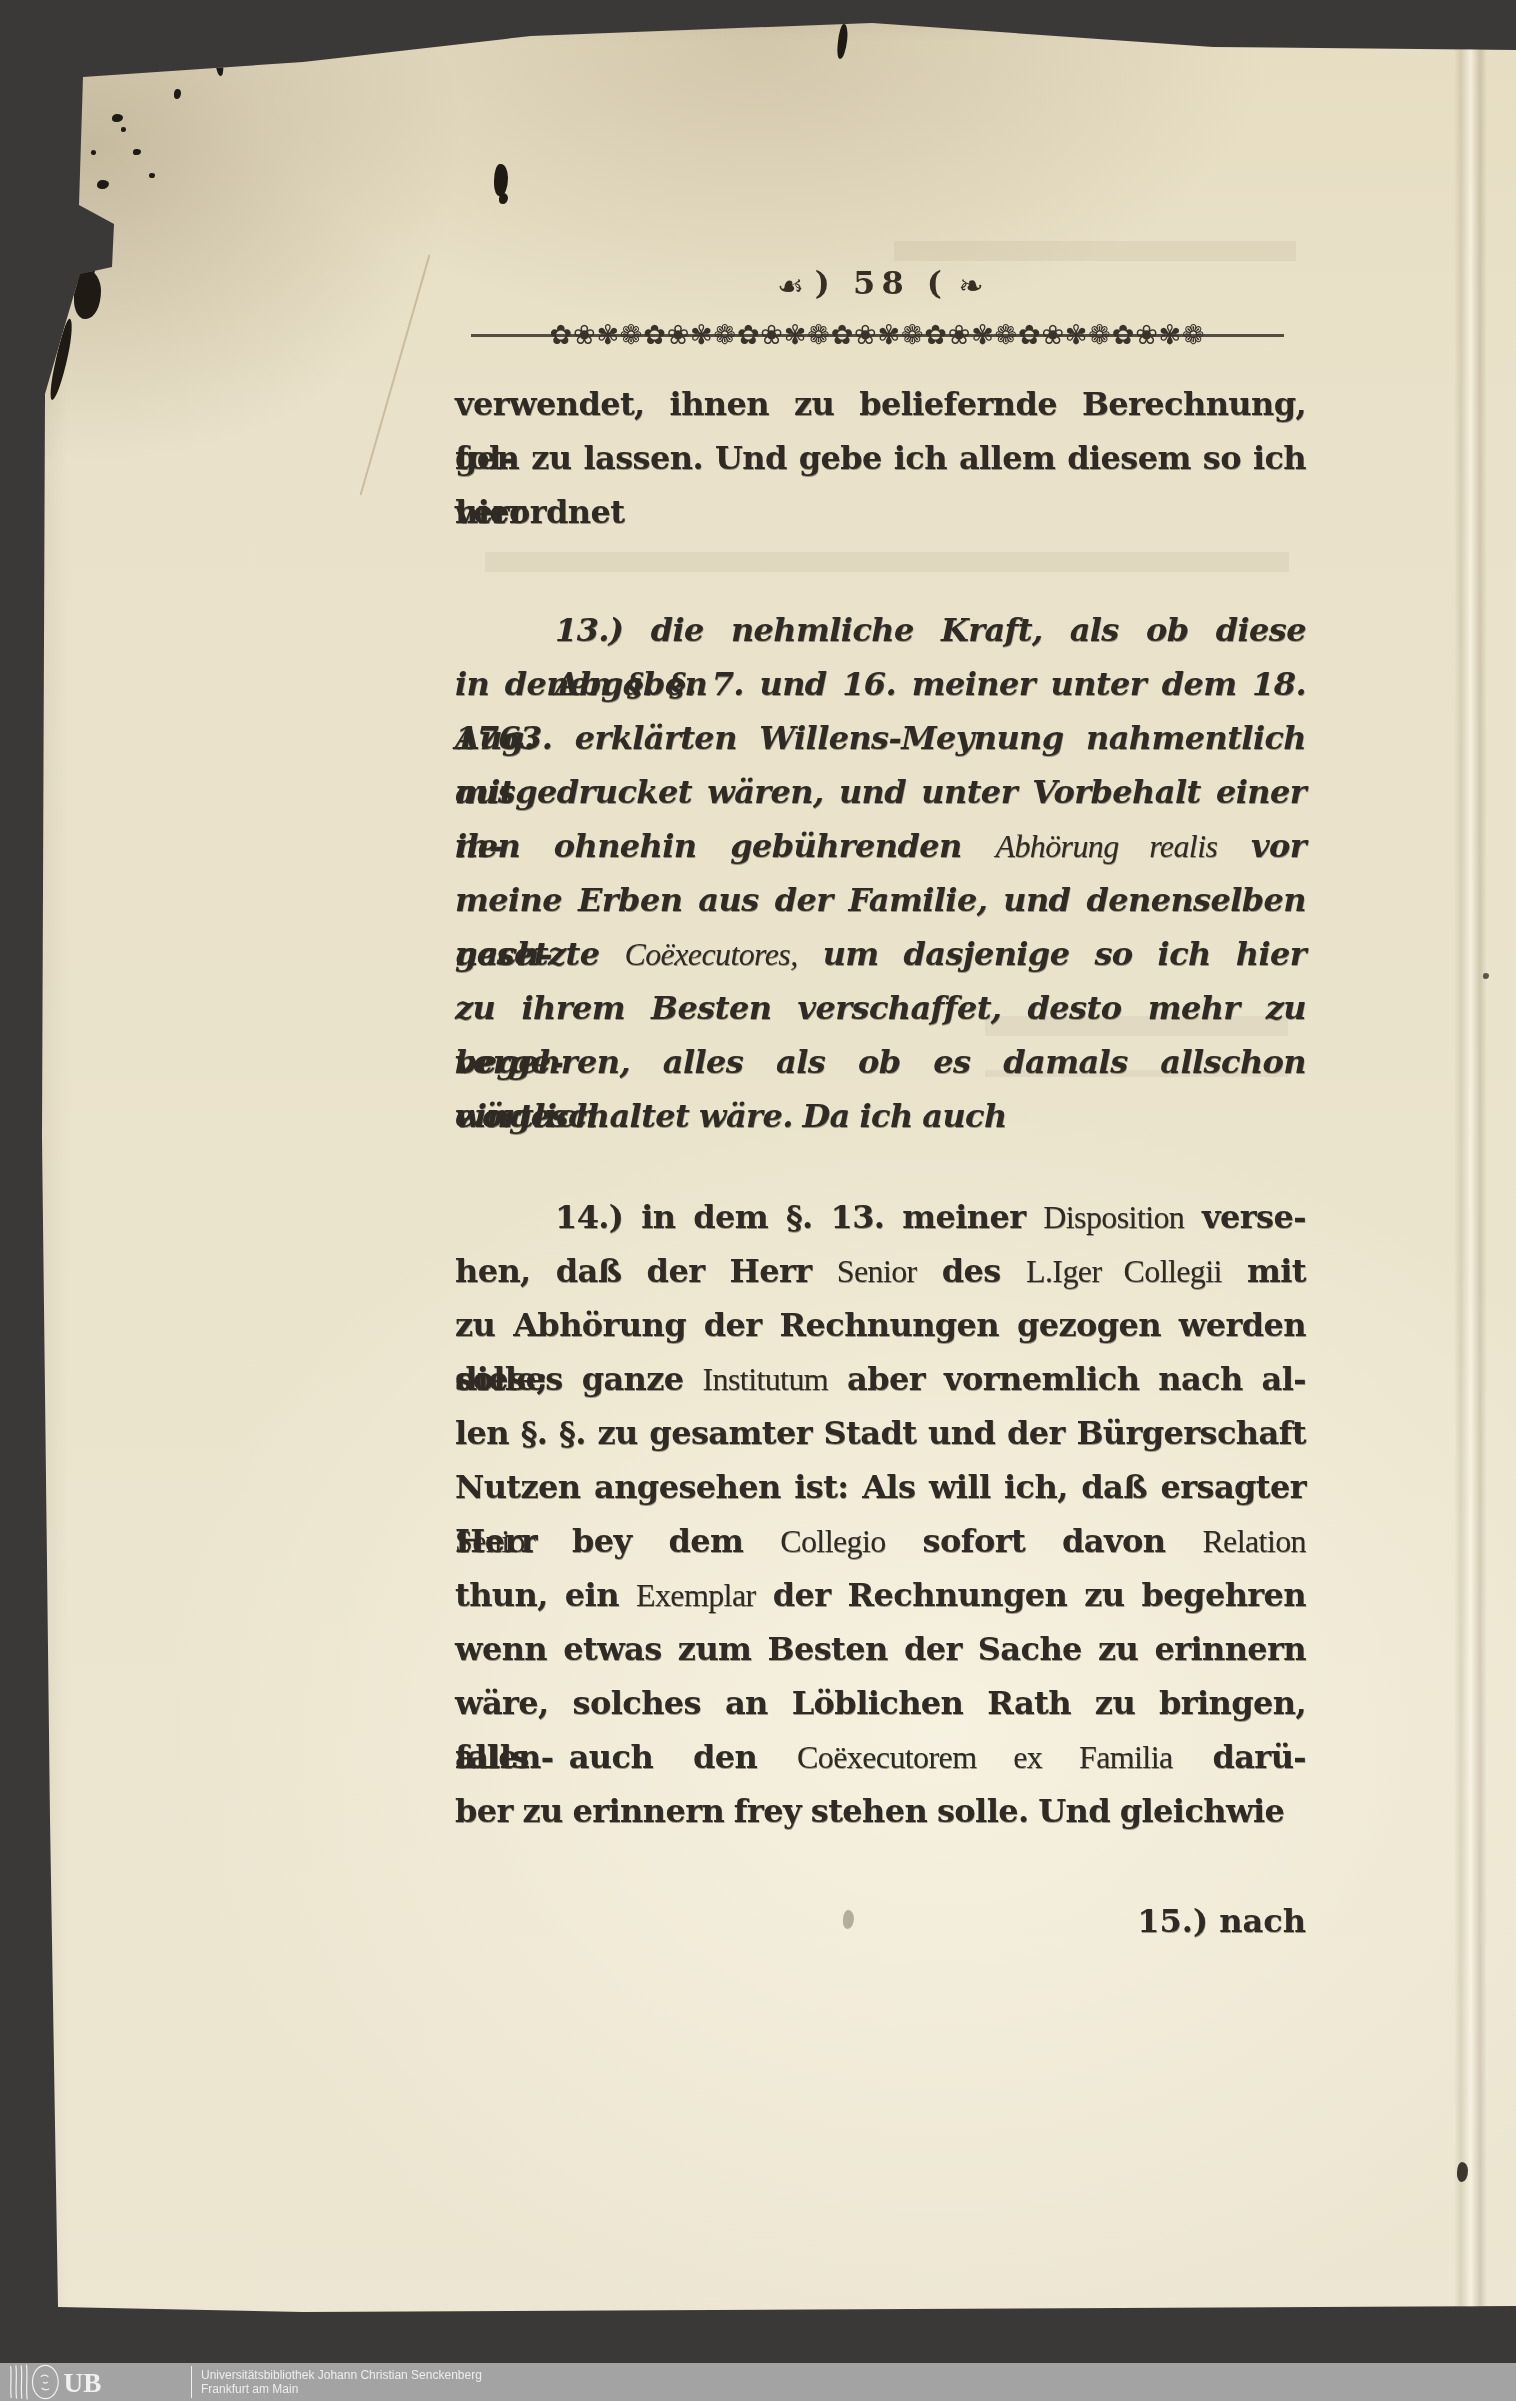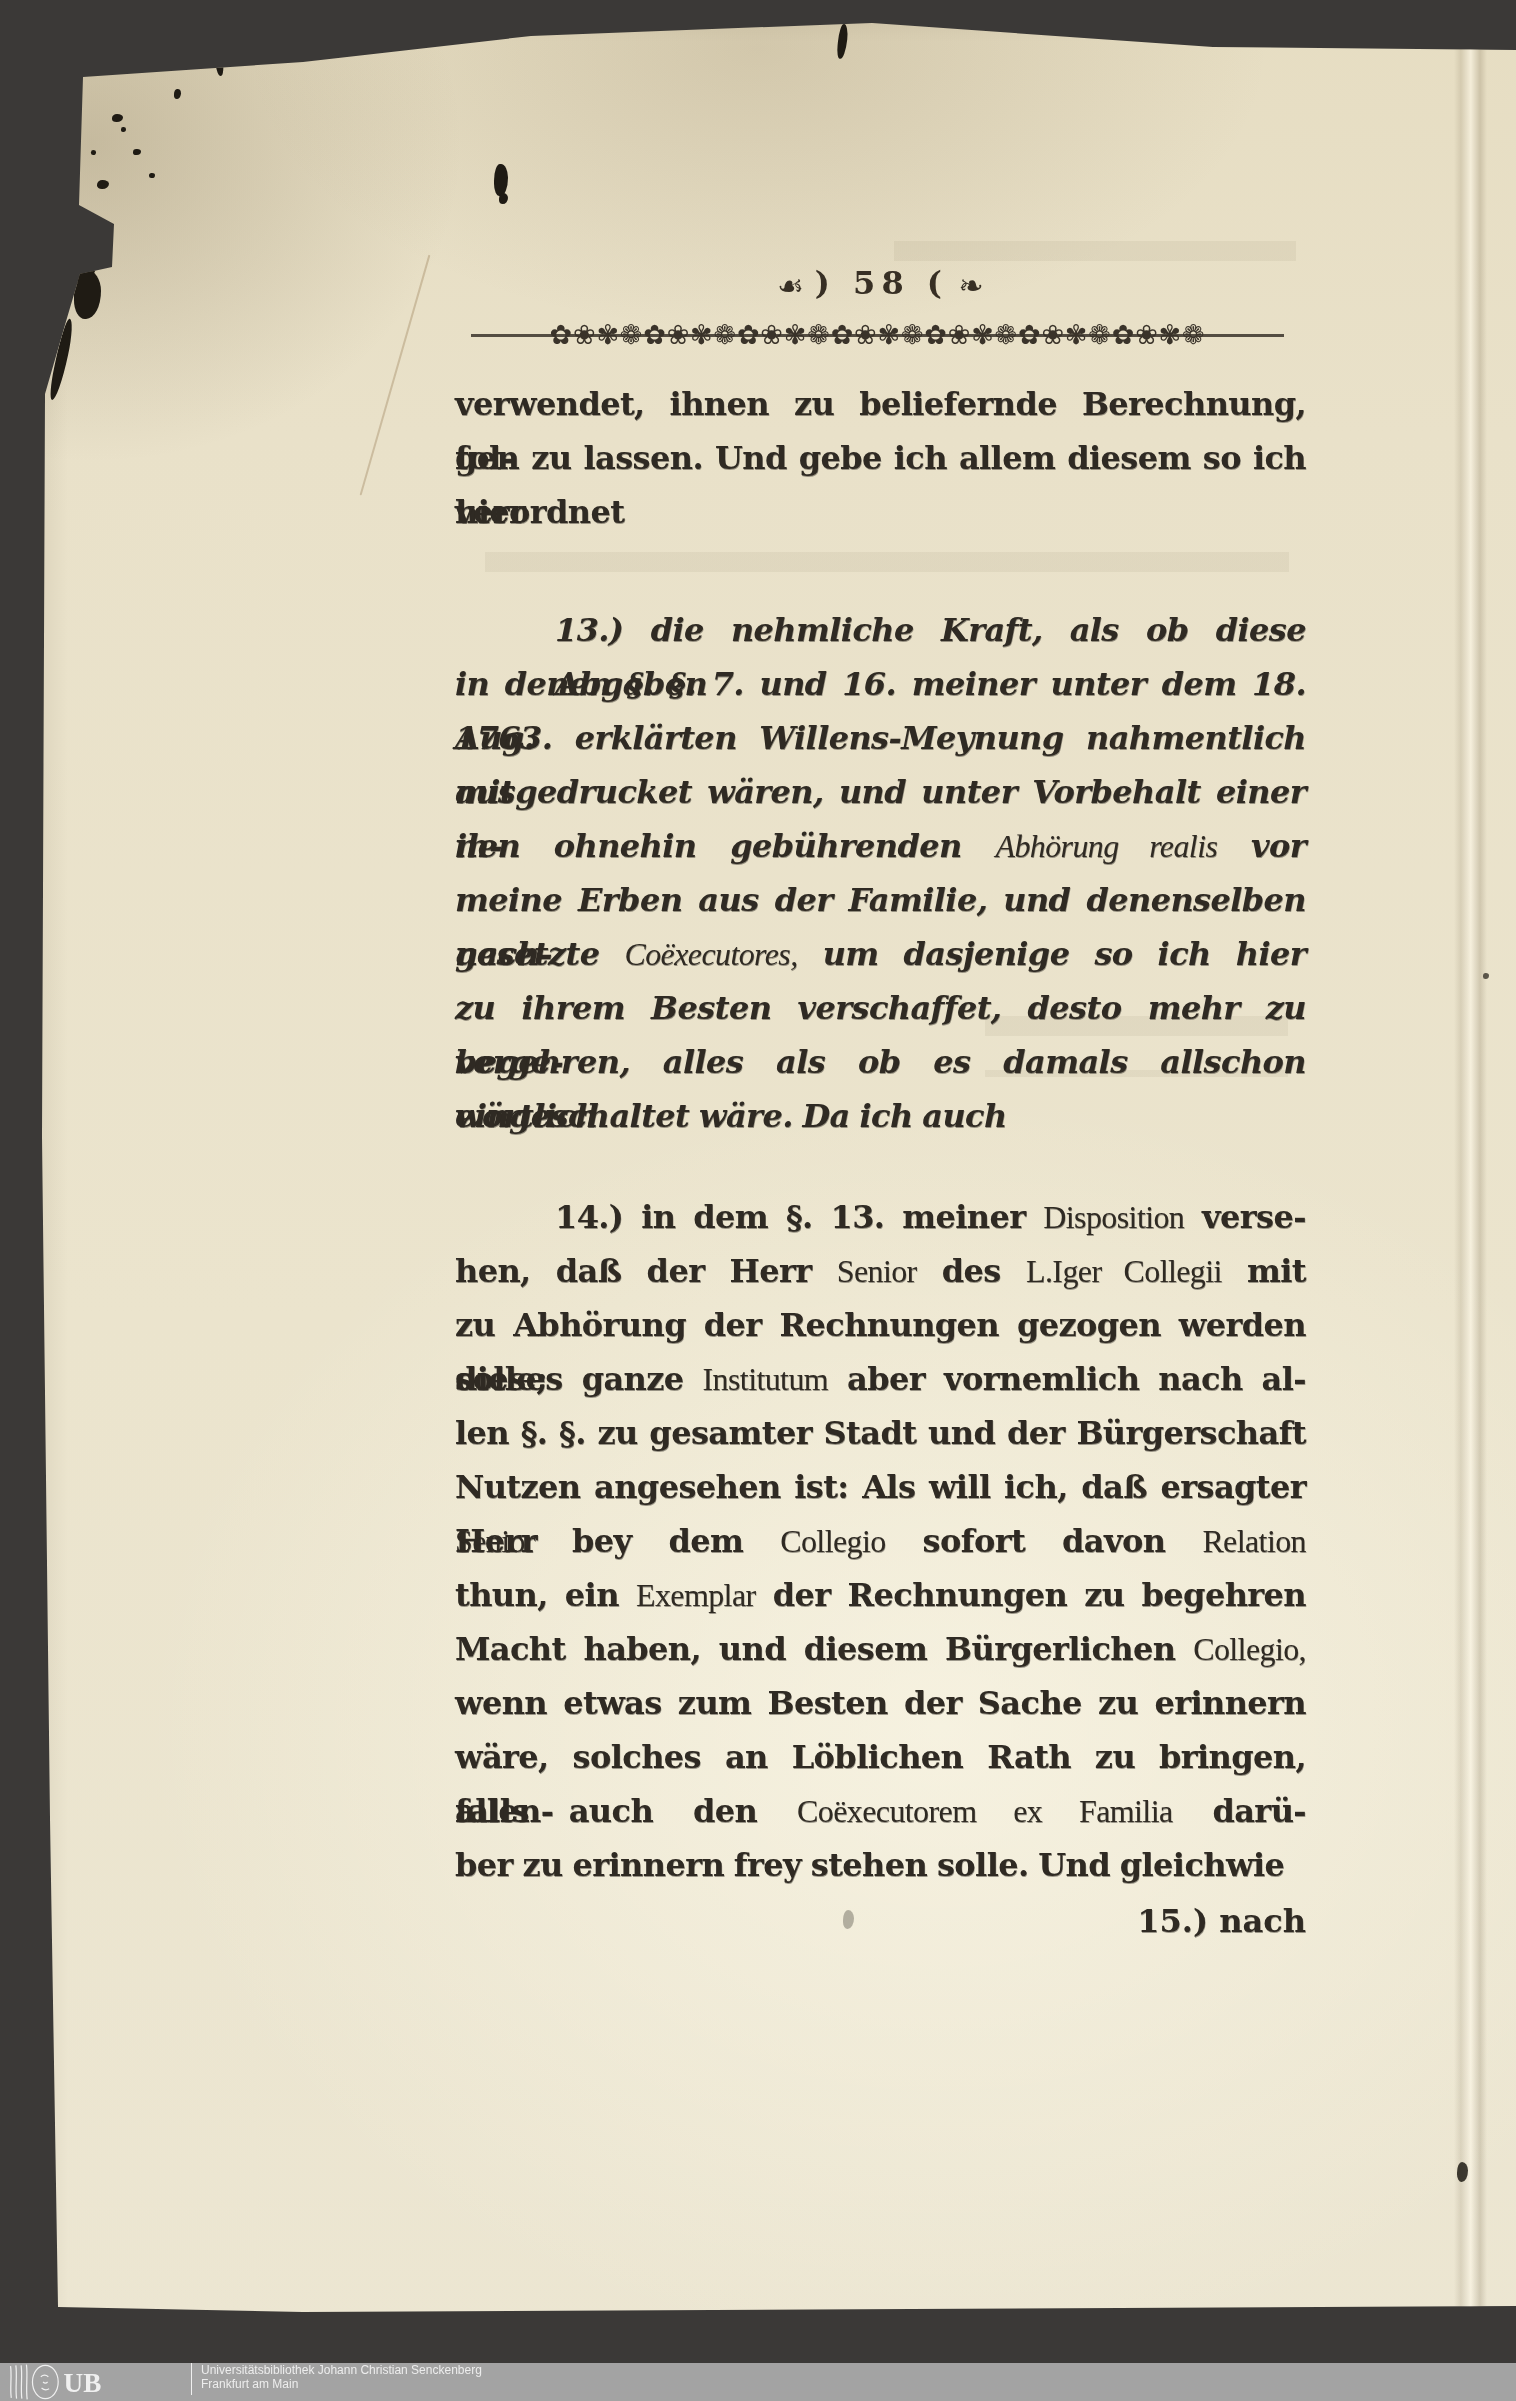--- a/index.html
+++ b/index.html
@@ -73,21 +73,21 @@
   .fr{font-family:"DejaVu Serif",serif;font-weight:700;}
   .an{font-family:"Liberation Serif",serif;font-weight:400;}
   .catchword{
     position:absolute;left:455px;top:1894px;width:851px;height:54px;line-height:54px;
     text-align:right;font-family:"DejaVu Serif",serif;font-weight:700;font-size:32px;
     color:#2f2a23;text-shadow:0.5px 0.6px 0.5px rgba(47,42,35,.45);
   }
   
   .footer{
     position:absolute;left:0;right:0;bottom:0;height:38px;background:#a3a3a3;
-    display:flex;align-items:flex-start;
+    display:flex;align-items:center;
   }
   .footer-logo{display:flex;align-items:center;height:100%;margin-left:6px;}
   .footer-divider{width:1.5px;height:32px;background:#f0f0f0;margin:0 9px 0 4.5px;}
   .footer-text{color:#ededed;font-size:12px;line-height:14.4px;font-family:"Liberation Sans",sans-serif;}
 </style>
 </head>
 <body>
 
 <div class="page print">
 
@@ -145,21 +145,20 @@
       </div>
       <div class="para">
         <div class="line first-indent"><span class="fr">14.) in dem §. 13. meiner </span><span class="an">Disposition</span><span class="fr"> verse-</span></div>
         <div class="line"><span class="fr">hen, daß der Herr </span><span class="an">Senior</span><span class="fr"> des </span><span class="an">L.Iger Collegii</span><span class="fr"> mit</span></div>
         <div class="line"><span class="fr">zu Abhörung der Rechnungen gezogen werden solle;</span></div>
         <div class="line"><span class="fr">dieses ganze </span><span class="an">Institutum</span><span class="fr"> aber vornemlich nach al-</span></div>
         <div class="line"><span class="fr">len §. §. zu gesamter Stadt und der Bürgerschaft</span></div>
         <div class="line"><span class="fr">Nutzen angesehen ist: Als will ich, daß ersagter Herr</span></div>
         <div class="line"><span class="an">Senior</span><span class="fr"> bey dem </span><span class="an">Collegio</span><span class="fr"> sofort davon </span><span class="an">Relation</span></div>
         <div class="line"><span class="fr">thun, ein </span><span class="an">Exemplar</span><span class="fr"> der Rechnungen zu begehren</span></div>
-        <div class="line"><span class="fr">Macht haben, und diesem Bürgerlichen </span><span class="an">Collegio,</span></div>
         <div class="line"><span class="fr">wenn etwas zum Besten der Sache zu erinnern</span></div>
         <div class="line"><span class="fr">wäre, solches an Löblichen Rath zu bringen, allen-</span></div>
         <div class="line"><span class="fr">falls auch den </span><span class="an">Coëxecutorem ex Familia</span><span class="fr"> darü-</span></div>
         <div class="line last"><span class="fr">ber zu erinnern frey stehen solle.  Und gleichwie</span></div>
       </div>
     </div>
 
   <div class="catchword">15.) nach</div>
 </div>
 

